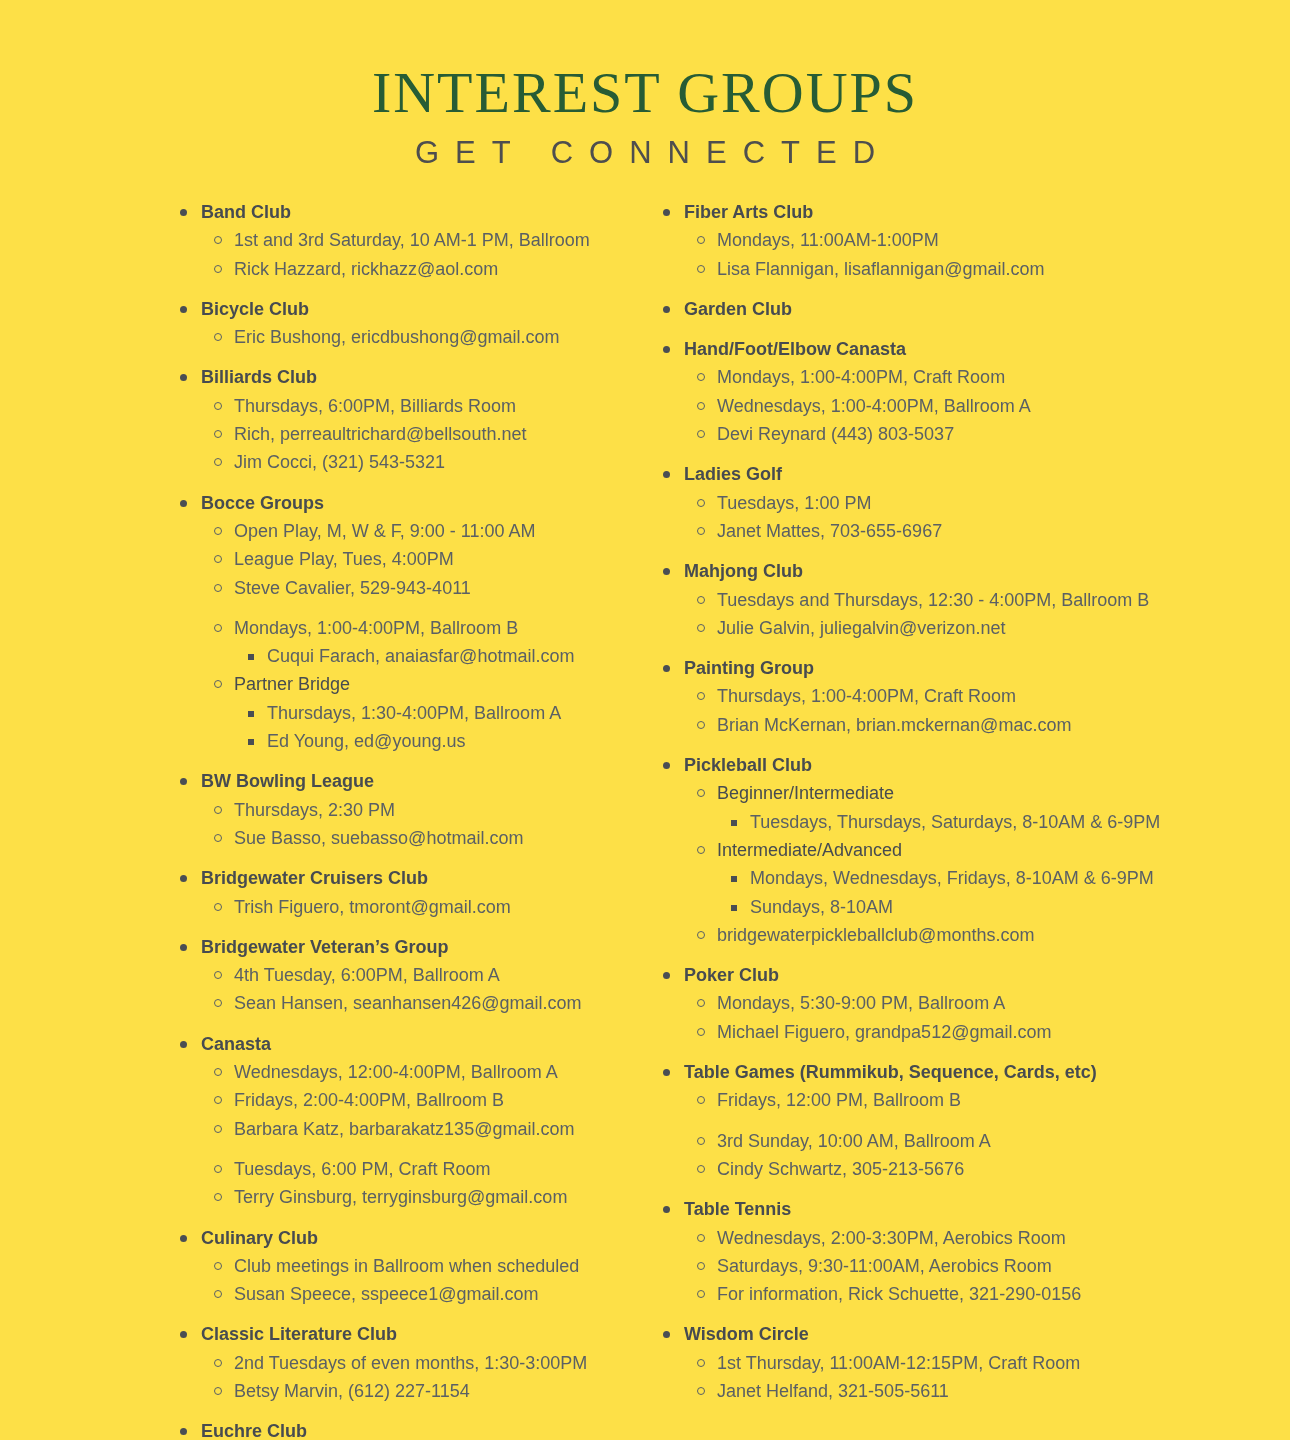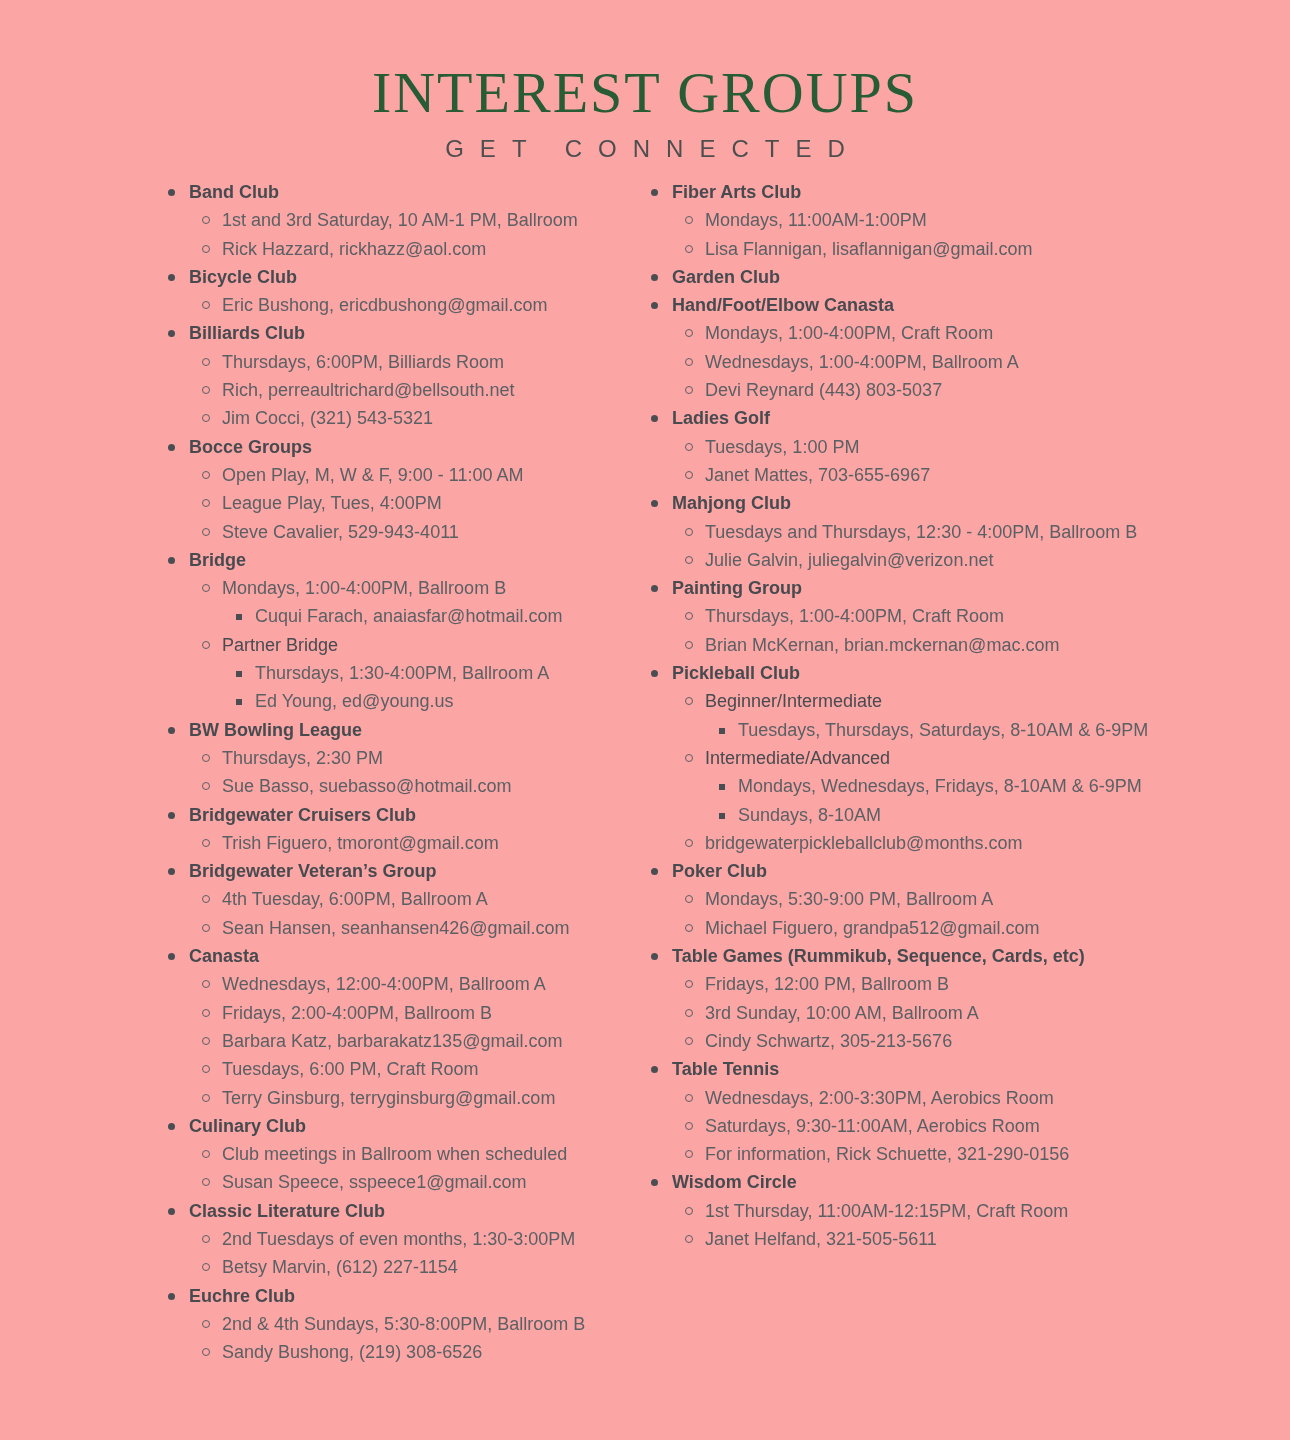--- a/index.html
+++ b/index.html
@@ -2,51 +2,51 @@
 <html><head>
 <meta charset="utf-8">
 <style>
   html, body { margin: 0; padding: 0; background: #ffffff; }
   body {
     width: 1290px; height: 1440px;
     font-family: "Liberation Sans", sans-serif;
     color: #5b6064;
     overflow: hidden;
   }
-  .page { position: relative; width: 1290px; height: 1440px; background: #fca5a5; }
+  .page { position: relative; width: 1290px; height: 1440px; background: #fde047; }
 
   header { text-align: center; padding-top: 64px; }
   .title {
     font-family: "Liberation Serif", serif;
     font-weight: 500;
     font-size: 58px;
     line-height: 1.0;
     letter-spacing: 2px;
     color: #275c35;
     margin: 0;
   }
   .subtitle {
     margin-top: 13px;
-    font-size: 24px;
+    font-size: 31px;
     font-weight: 400;
     letter-spacing: 16px;
     text-indent: 16px;
     color: #4e4e4e;
   }
 
   .columns {
     display: flex;
     padding-left: 164px;
     margin-top: 15px;
   }
   .col { flex: 0 0 auto; }
   .col-left  { width: 483px; }
   .col-right { width: 620px; }
 
-  ul.group { list-style: none; margin: 0; padding: 0; }
+  ul.group { list-style: none; margin: 12px; padding: 0; }
   .row {
     position: relative;
     font-size: 18px;
     line-height: 28.3px;
     white-space: nowrap;
     color: #5b6064;
   }
   .row.l0 { padding-left: 25px; font-weight: 700; color: #474b50; }
   .row.l1 { padding-left: 58px; }
   .row.l2 { padding-left: 91px; }
@@ -95,21 +95,20 @@
           <li class="row l1"><span class="b circ"></span><span class="t">Rich, perreaultrichard@bellsouth.net</span></li>
           <li class="row l1"><span class="b circ"></span><span class="t">Jim Cocci, (321) 543-5321</span></li>
         </ul>
         <ul class="group">
           <li class="row l0"><span class="b disc"></span><span class="t">Bocce Groups</span></li>
           <li class="row l1"><span class="b circ"></span><span class="t">Open Play, M, W &amp; F, 9:00 - 11:00 AM</span></li>
           <li class="row l1"><span class="b circ"></span><span class="t">League Play, Tues, 4:00PM</span></li>
           <li class="row l1"><span class="b circ"></span><span class="t">Steve Cavalier, 529-943-4011</span></li>
         </ul>
         <ul class="group">
-          <li class="row l0"><span class="b disc"></span><span class="t">Bridge</span></li>
           <li class="row l1"><span class="b circ"></span><span class="t">Mondays, 1:00-4:00PM, Ballroom B</span></li>
           <li class="row l2"><span class="b sq"></span><span class="t">Cuqui Farach, anaiasfar@hotmail.com</span></li>
           <li class="row l1 bold"><span class="b circ"></span><span class="t">Partner Bridge</span></li>
           <li class="row l2"><span class="b sq"></span><span class="t">Thursdays, 1:30-4:00PM, Ballroom A</span></li>
           <li class="row l2"><span class="b sq"></span><span class="t">Ed Young, ed@young.us</span></li>
         </ul>
         <ul class="group">
           <li class="row l0"><span class="b disc"></span><span class="t">BW Bowling League</span></li>
           <li class="row l1"><span class="b circ"></span><span class="t">Thursdays, 2:30 PM</span></li>
           <li class="row l1"><span class="b circ"></span><span class="t">Sue Basso, suebasso@hotmail.com</span></li>

